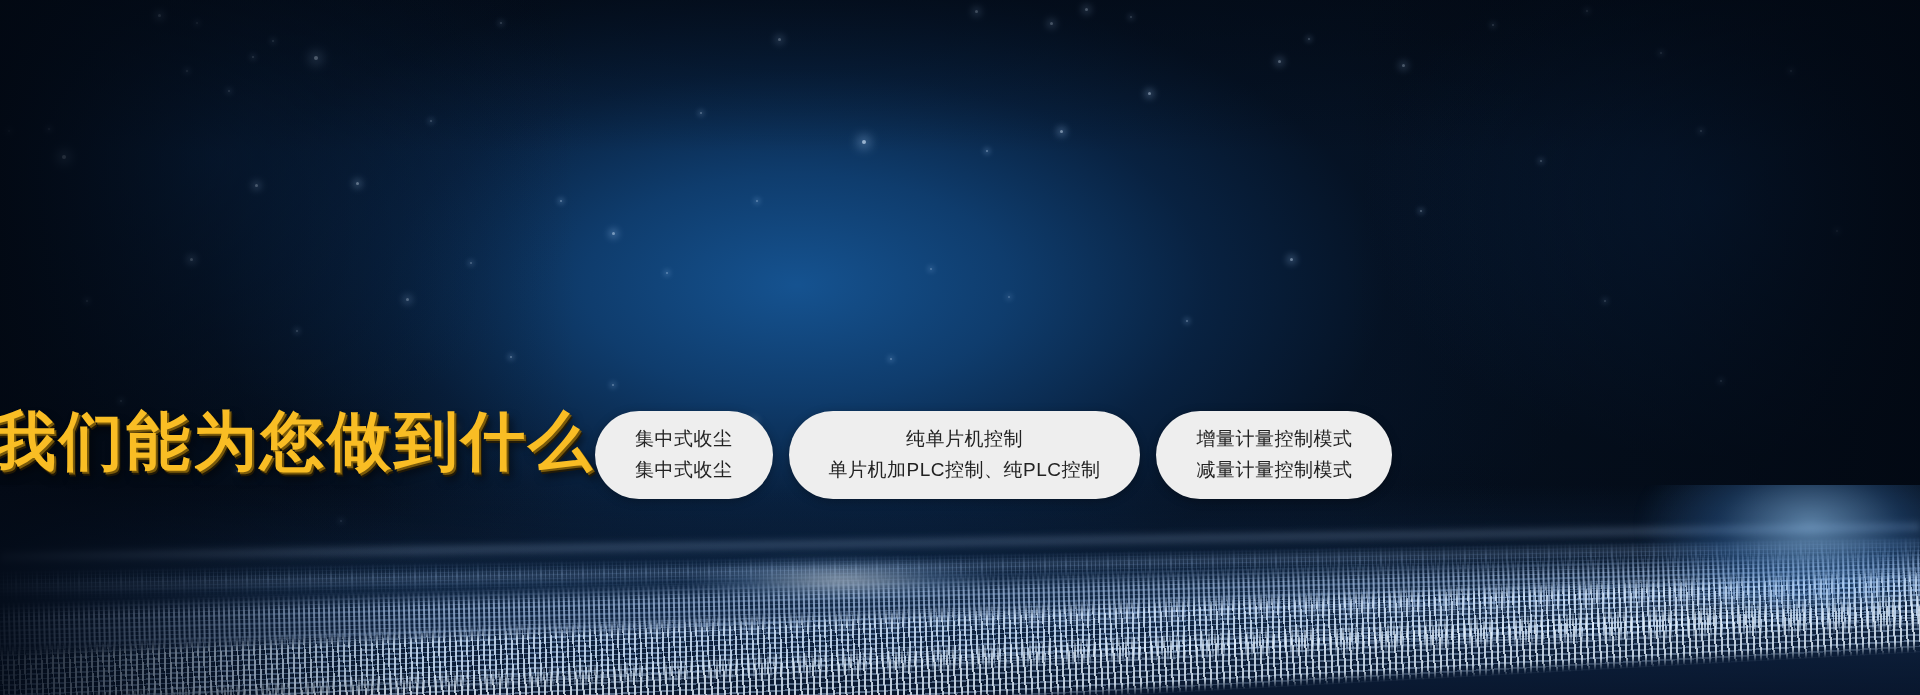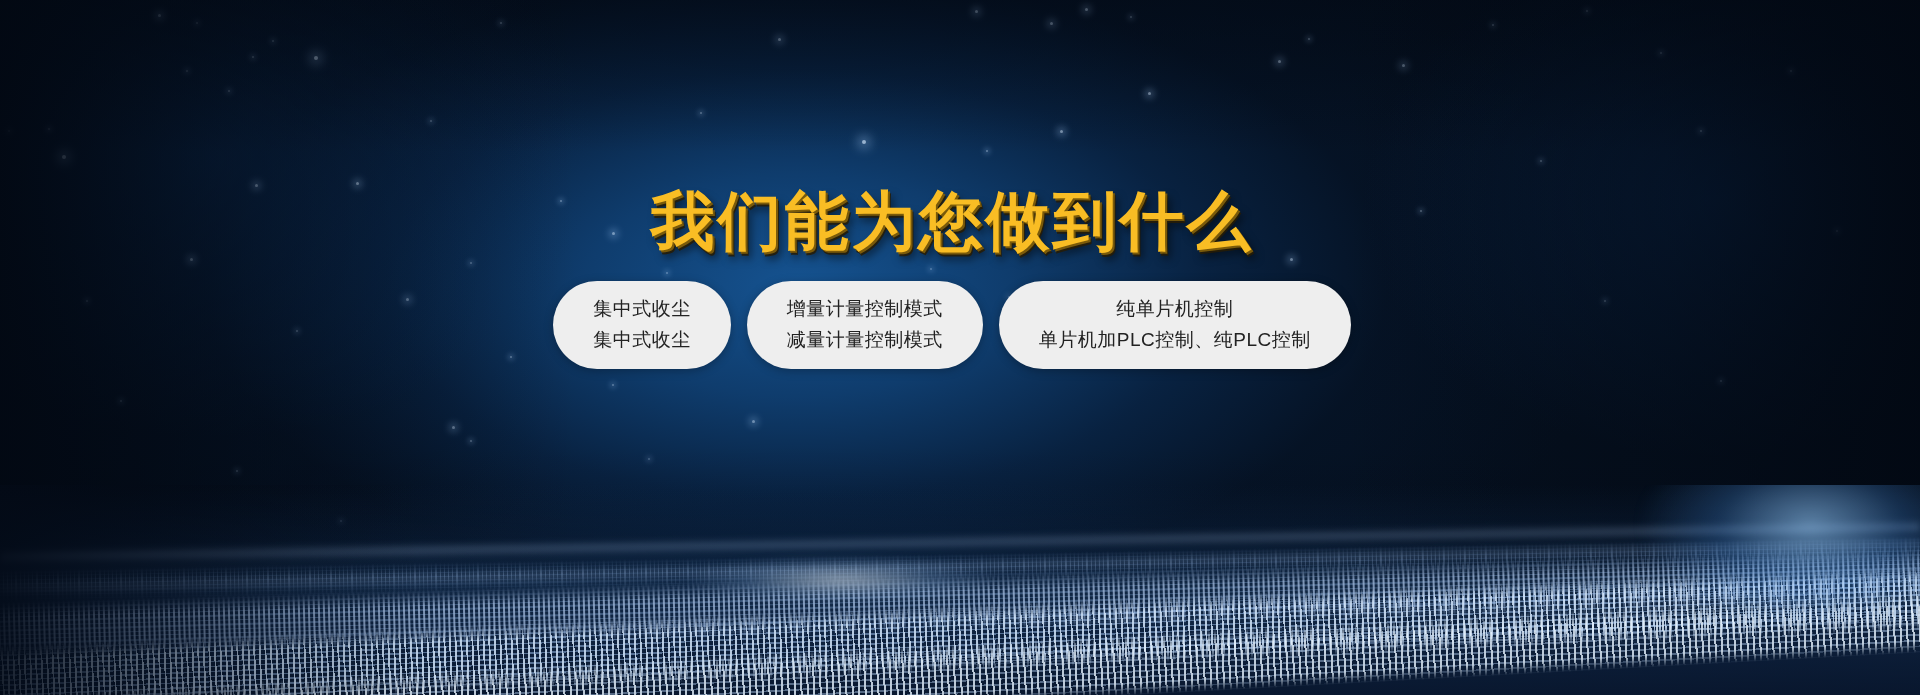--- a/index.html
+++ b/index.html
@@ -135,21 +135,21 @@
     filter:blur(6px);
   }
   .wave-dark-left{
     position:absolute; left:0; bottom:0; width:420px; height:210px;
     background:linear-gradient(to right, rgba(3,10,22,0.88) 0%, rgba(3,10,22,0.2) 70%, rgba(3,10,22,0) 100%);
   }
 
   
   .content{
     position:absolute; inset:0;
-    display:flex; flex-direction:column; align-items:center;
+    display:flex; align-items:center;
     padding-top:188px;
   }
 
   .headline{
     font-family:"Liberation Sans", sans-serif;
     font-size:64px;
     font-weight:bold;
     letter-spacing:3px;
     color:#f9bd24;
     line-height:1.05;
@@ -305,24 +305,24 @@
 
 
     <div class="pills">
 
       <div class="pill">
         <span class="pill-line">集中式收尘</span>
         <span class="pill-line">集中式收尘</span>
       </div>
 
       <div class="pill">
+        <span class="pill-line">纯单片机控制</span>
+        <span class="pill-line">单片机加PLC控制、纯PLC控制</span>
+      </div>
+
+      <div class="pill">
         <span class="pill-line">增量计量控制模式</span>
         <span class="pill-line">减量计量控制模式</span>
       </div>
 
-      <div class="pill">
-        <span class="pill-line">纯单片机控制</span>
-        <span class="pill-line">单片机加PLC控制、纯PLC控制</span>
-      </div>
-
     </div>
   </div>
 </div>
 
 </body></html>

